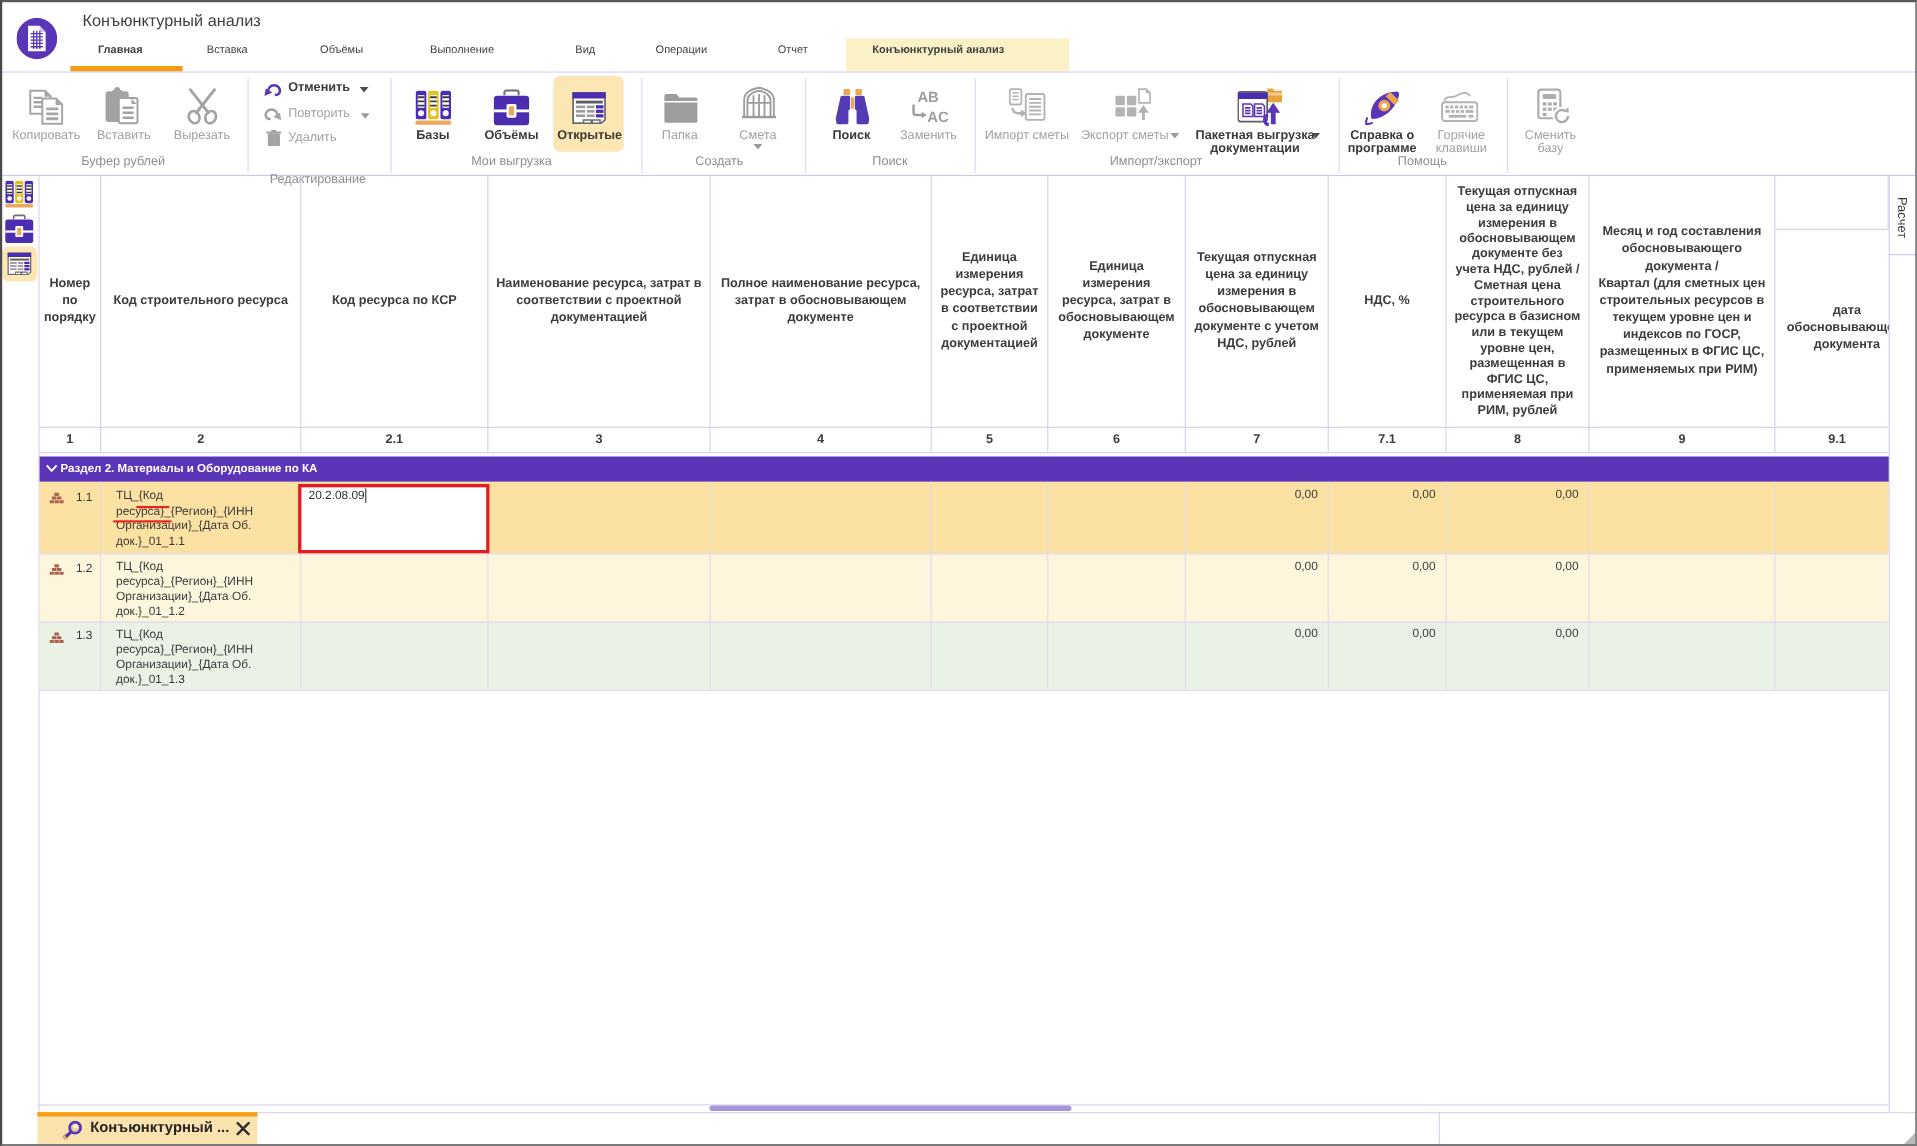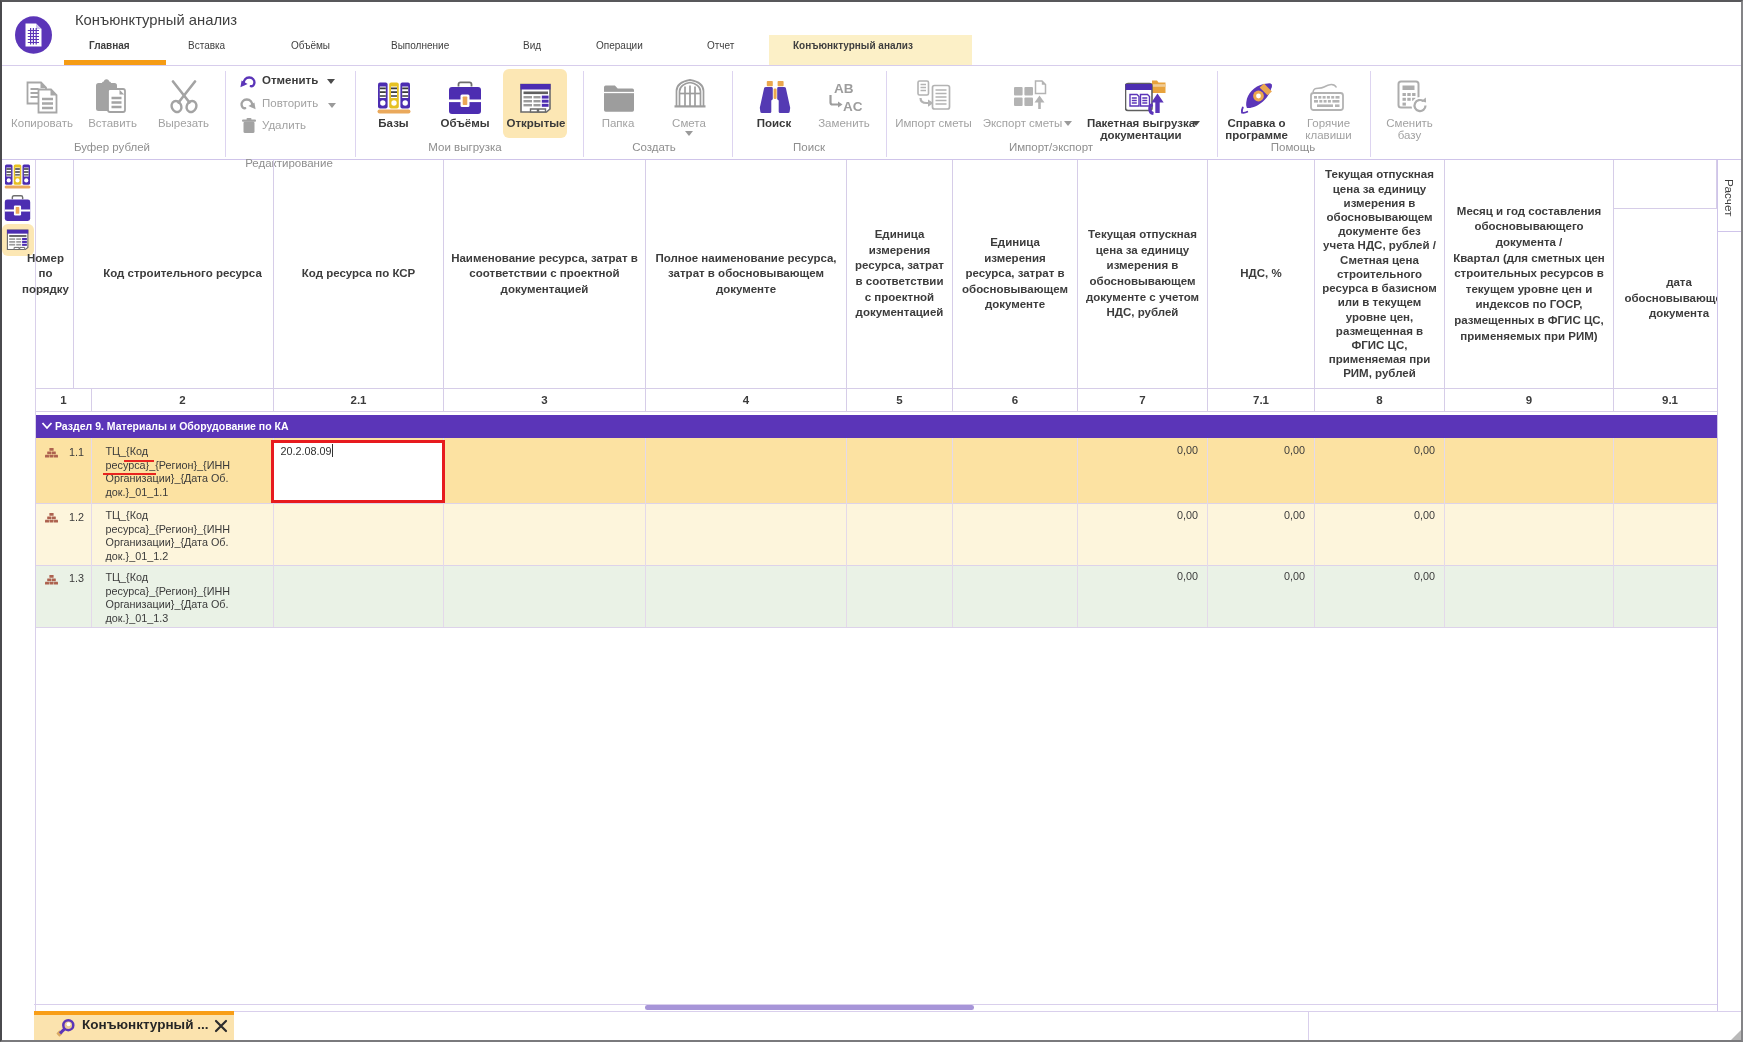--- a/index.html
+++ b/index.html
@@ -357,21 +357,21 @@
       <rect x="22.8" y="20.8" width="6.8" height="3"></rect>
 </g>
 <path d="M11.5 26 h7 v3 h-7 z M19.5 26 h7 v3 h-7 z" fill="#fff" stroke="#6b6b6b" stroke-width="1.4"></path>
 </svg>
 
 <div class="vline" style="left:1717px;top:160px;height:851px;background:#cfc4ea;"></div>
 <div class="hline" style="left:1717px;top:231px;width:26px;z-index:6;"></div>
 <div class="abs" style="left:1718px;top:160px;width:25px;height:851px;background:#fff;z-index:4;"></div>
 <div class="abs" style="left:1721px;top:174px;width:15px;height:48px;writing-mode:vertical-rl;font-size:11.8px;color:#3b3b3b;text-align:center;z-index:5;">Расчет</div>
 
-<div class="hcell" style="left:18px;top:160px;width:56px;height:228px;">Номер<br>по<br>порядку</div>
+<div class="hcell" style="left:36px;top:160px;width:56px;height:228px;">Номер<br>по<br>порядку</div>
 <div class="hcell" style="left:92px;top:160px;width:182px;height:228px;">Код строительного ресурса</div>
 <div class="hcell" style="left:274px;top:160px;width:170px;height:228px;">Код ресурса по КСР</div>
 <div class="hcell" style="left:444px;top:160px;width:202px;height:228px;">Наименование ресурса, затрат в<br>соответствии с проектной<br>документацией</div>
 <div class="hcell" style="left:646px;top:160px;width:201px;height:228px;">Полное наименование ресурса,<br>затрат в обосновывающем<br>документе</div>
 <div class="hcell" style="left:847px;top:160px;width:106px;height:228px;">Единица<br>измерения<br>ресурса, затрат<br>в соответствии<br>с проектной<br>документацией</div>
 <div class="hcell" style="left:953px;top:160px;width:125px;height:228px;">Единица<br>измерения<br>ресурса, затрат в<br>обосновывающем<br>документе</div>
 <div class="hcell" style="left:1078px;top:160px;width:130px;height:228px;">Текущая отпускная<br>цена за единицу<br>измерения в<br>обосновывающем<br>документе с учетом<br>НДС, рублей</div>
 <div class="hcell" style="left:1208px;top:160px;width:107px;height:228px;">НДС, %</div>
 <div class="hcell" style="left:1315px;top:160px;width:130px;height:228px;line-height:14.2px;">Текущая отпускная<br>цена за единицу<br>измерения в<br>обосновывающем<br>документе без<br>учета НДС, рублей /<br>Сметная цена<br>строительного<br>ресурса в базисном<br>или в текущем<br>уровне цен,<br>размещенная в<br>ФГИС ЦС,<br>применяемая при<br>РИМ, рублей</div>
 <div class="hcell" style="left:1445px;top:160px;width:169px;height:228px;">Месяц и год составления<br>обосновывающего<br>документа /<br>Квартал (для сметных цен<br>строительных ресурсов в<br>текущем уровне цен и<br>индексов по ГОСР,<br>размещенных в ФГИС ЦС,<br>применяемых при РИМ)</div>
@@ -394,21 +394,21 @@
 <div class="ncell" style="left:1445px;width:169px;">9</div>
 <div class="abs" style="left:1614px;top:388px;width:103px;height:24px;overflow:hidden;">
     <div class="ncell" style="left:0;top:0;width:112px;border-right:none;border-bottom:none;">9.1</div>
   </div>
 <div class="hline" style="left:1614px;top:411px;width:103px;background:#d6cde8;"></div>
 
 <div class="abs" style="left:36px;top:414.5px;width:1681px;height:23px;background:#5b35b8;"></div>
 <svg class="abs" style="left:41px;top:421px;" width="12" height="9" viewBox="0 0 12 9">
     <polyline points="1.5,2 6,7 10.5,2" fill="none" stroke="#fff" stroke-width="1.8"></polyline>
   </svg>
-<div class="abs" style="left:55px;top:420px;font-size:10.5px;font-weight:bold;color:#fff;">Раздел 9. Материалы и Оборудование по КА</div>
+<div class="abs" style="left:55px;top:420px;font-size:10.5px;font-weight:bold;color:#fff;">Раздел 2. Материалы и Оборудование по КА</div>
 
 <div class="abs" style="left:36px;top:437.5px;width:1681px;height:65.5px;background:#fce2a2;"></div>
 <div class="abs" style="left:36px;top:503px;width:1681px;height:61.5px;background:#fdf5dc;"></div>
 <div class="abs" style="left:36px;top:564.5px;width:1681px;height:62.5px;background:#eaf2e6;"></div>
 <div class="hline" style="left:36px;top:503px;width:1681px;background:#ddd3ea;"></div>
 <div class="hline" style="left:36px;top:564.5px;width:1681px;background:#ddd3ea;"></div>
 <div class="hline" style="left:36px;top:627px;width:1681px;background:#ddd3ea;"></div>
 
 <div class="vline" style="left:91px;top:437.5px;height:189.5px;background:#e4d9ea;"></div>
 <div class="vline" style="left:273px;top:437.5px;height:189.5px;background:#e4d9ea;"></div>

